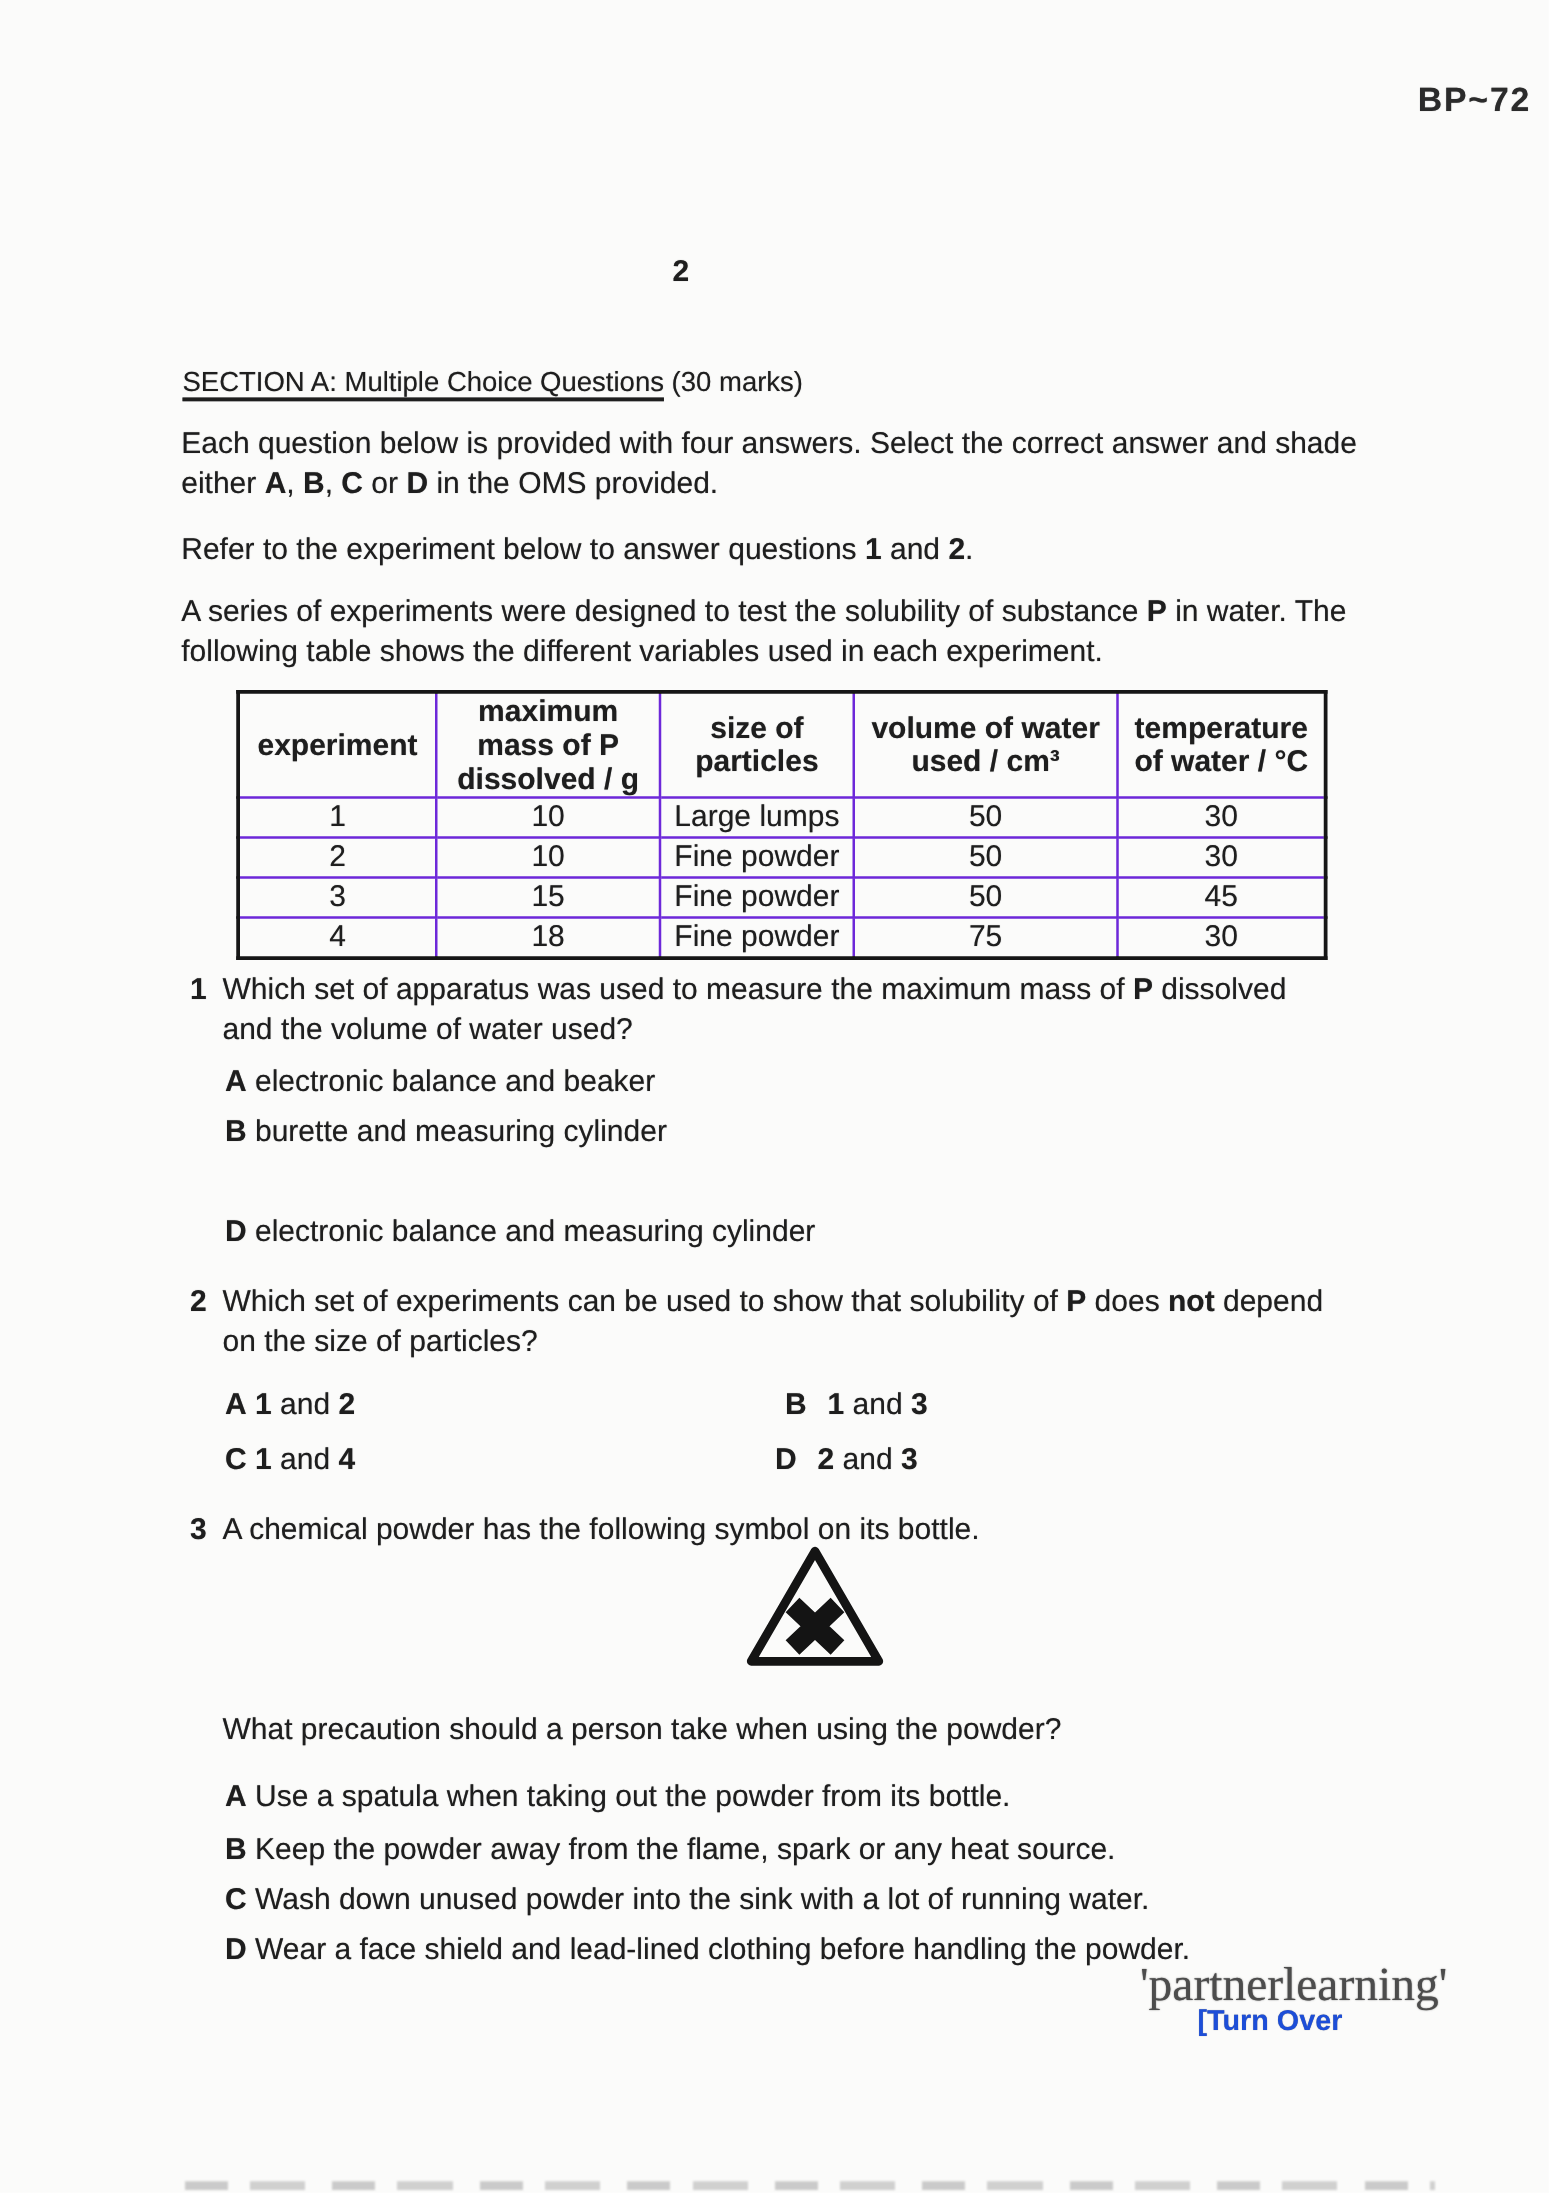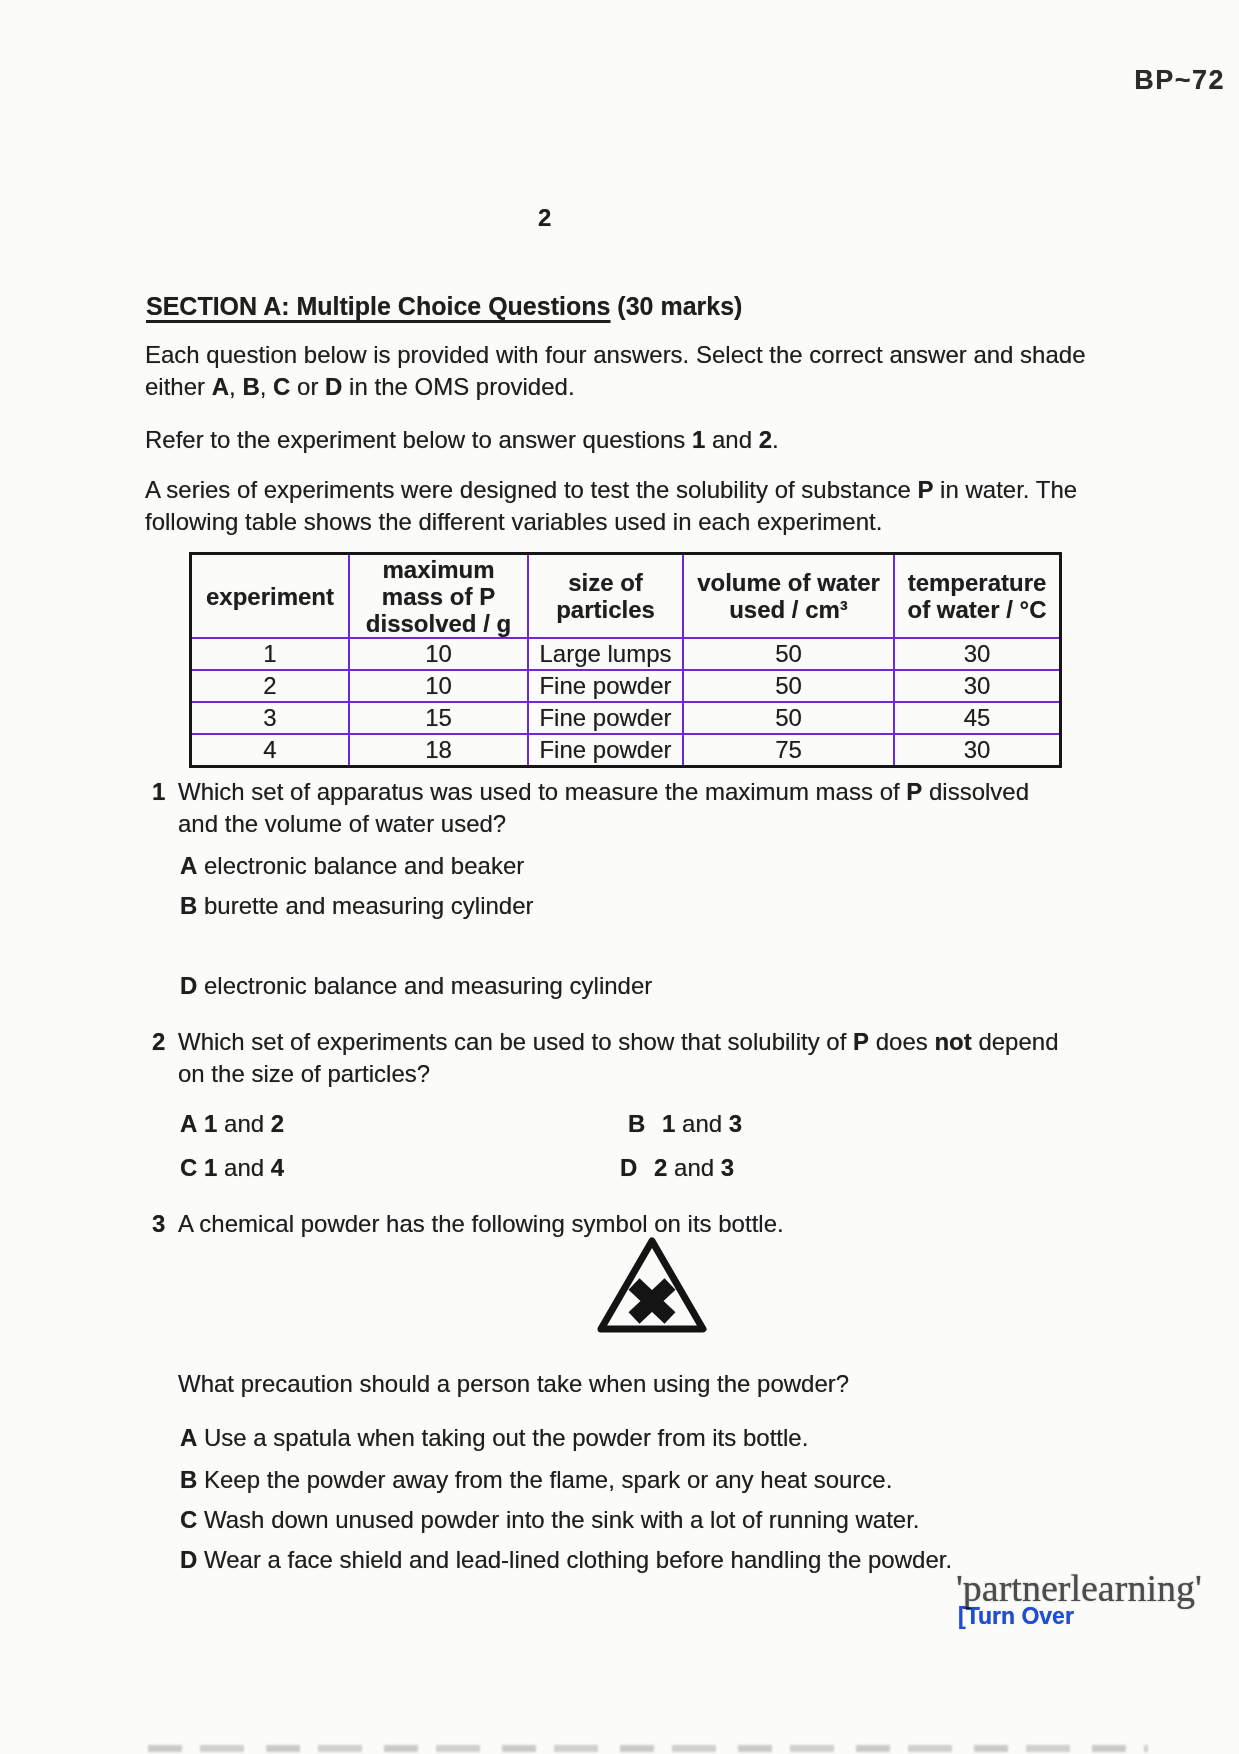--- a/index.html
+++ b/index.html
@@ -14,21 +14,21 @@
   .page{position:absolute;inset:0;}
   .txt{position:absolute;white-space:nowrap;font-size:24px;line-height:32px;
        text-shadow:0 0 0.7px rgba(25,25,25,0.55);}
   .b{font-weight:bold;}
 
   
   .doc-code{top:16px;right:14px;font-size:27px;font-weight:600;letter-spacing:1.5px;color:#2b2b2b;margin-top:48px;}
   .page-num{left:538px;top:202px;font-weight:bold;}
 
   
-  .heading{left:146px;top:290px;font-size:25px;font-weight:bold;}
+  .heading{left:146px;top:290px;font-size:22px;font-weight:normal;}
   .heading .u{text-decoration:underline;text-decoration-thickness:2.5px;text-underline-offset:5px;}
 
   
   table.exp{
     position:absolute;left:189px;top:552px;
     border-collapse:collapse;table-layout:fixed;width:859px;
     font-size:24px;
   }
   table.exp td,table.exp th{
     border:2px solid #6d28d9;padding:0;margin:0;
@@ -46,21 +46,21 @@
   .opt .letter{display:inline-block;width:24px;font-weight:bold;}
   .opt2 .letter{display:inline-block;width:34px;font-weight:bold;}
 
   
   .hazard{position:absolute;left:592px;top:1234px;width:120px;height:104px;}
 
   
   .turn-over{left:958px;top:1600px;font-size:23px;font-weight:bold;color:#1d4ed8;}
   .watermark{left:912px;top:1572px;font-size:38px;
     font-family:"Liberation Serif",serif;color:#4d4d4d;
-    mix-blend-mode:multiply;text-shadow:0 0 1.2px rgba(70,70,70,0.8);margin-left:44px;}
+    mix-blend-mode:multiply;text-shadow:0 0 1.2px rgba(70,70,70,0.8);}
 
   
   .scan-strip{
     position:absolute;left:148px;top:1745px;width:1000px;height:7px;
     background:repeating-linear-gradient(90deg,
       rgba(125,125,125,0.38) 0 34px, rgba(125,125,125,0) 34px 52px,
       rgba(110,110,110,0.30) 52px 96px, rgba(110,110,110,0) 96px 118px);
     filter:blur(1px);
   }
 </style>

